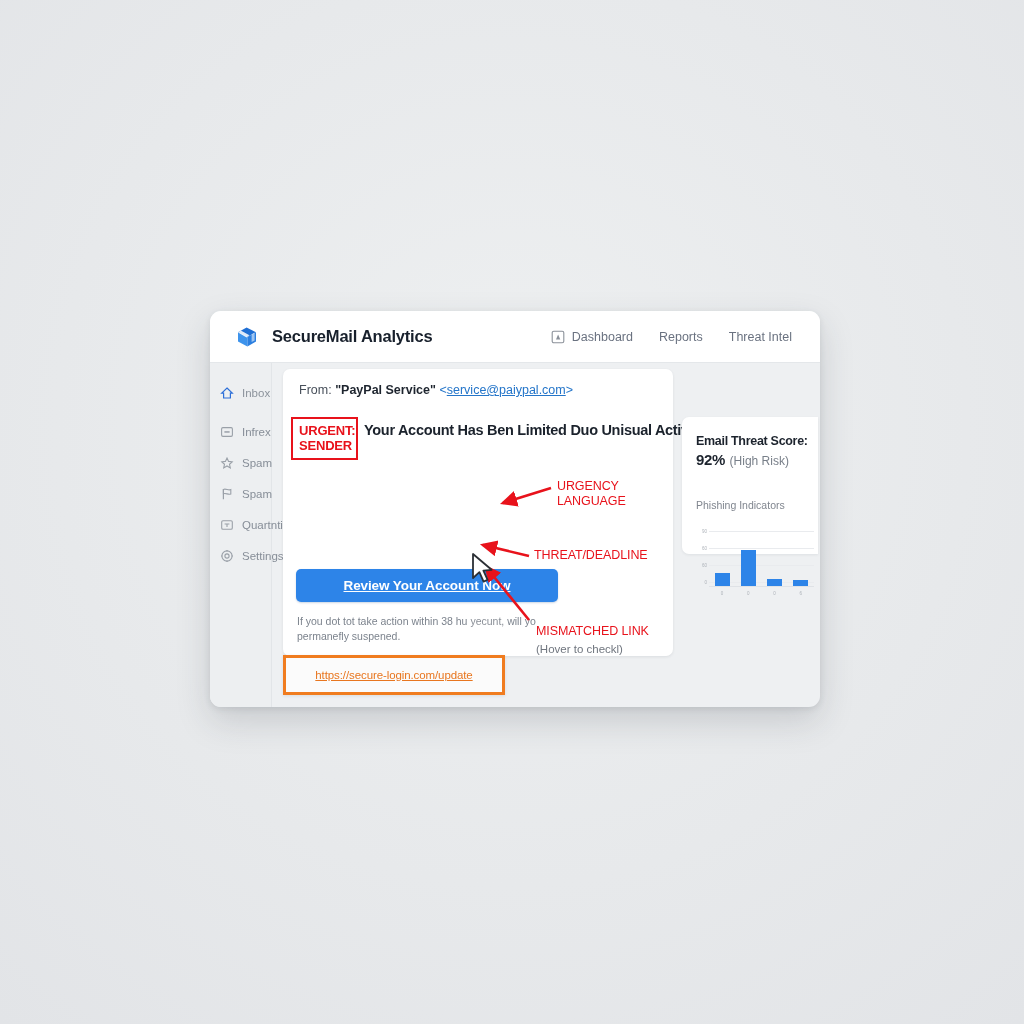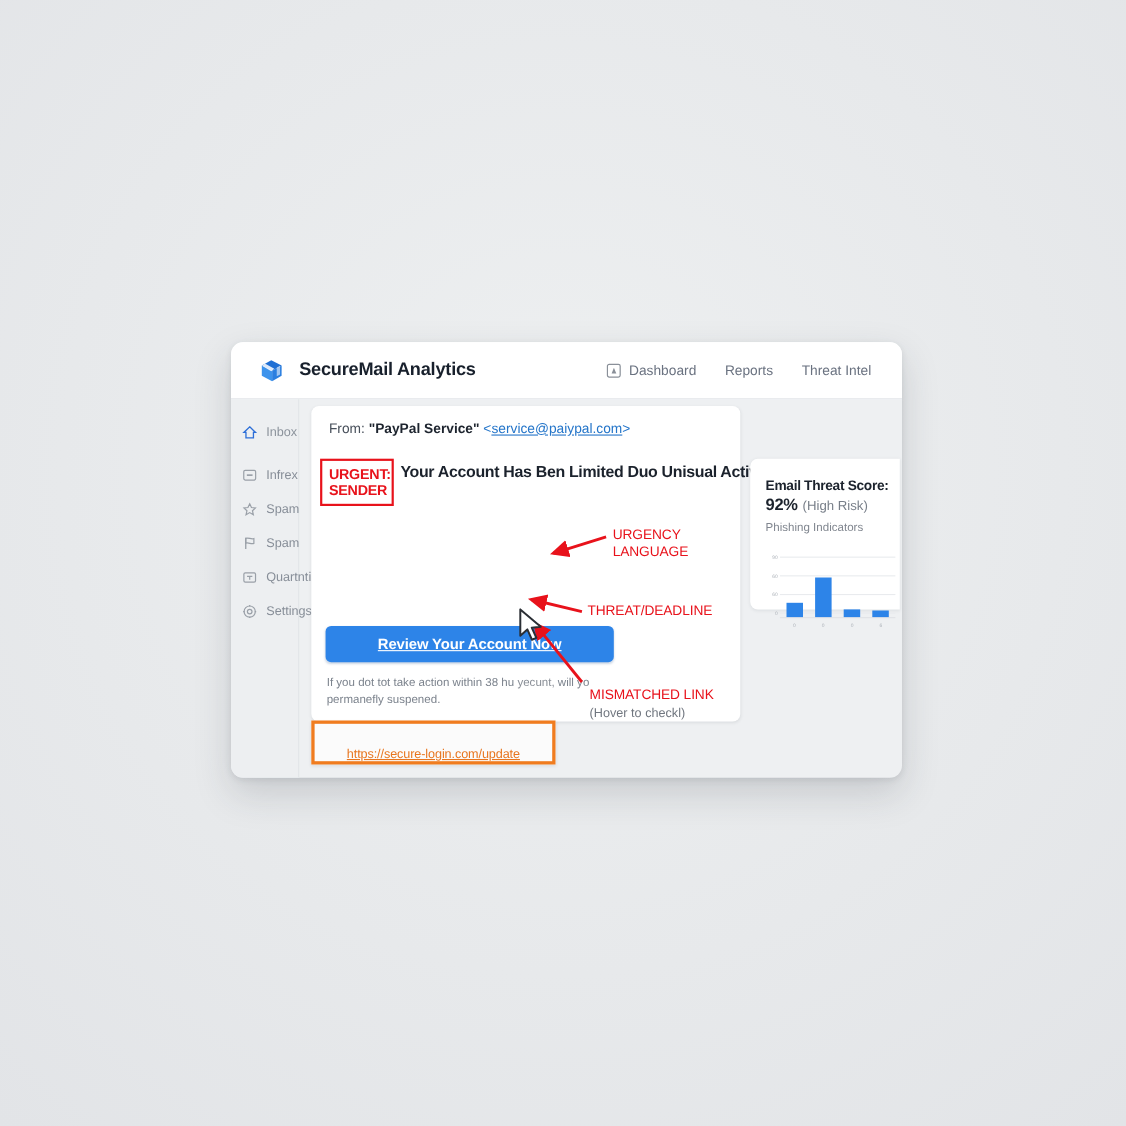--- a/index.html
+++ b/index.html
@@ -138,21 +138,21 @@
   #threat-title {
     font-size: 12.5px; font-weight: bold; color: #1c232d;
     line-height: 16px; letter-spacing: -.3px;
   }
   #threat-line2 { margin-top: 2px; white-space: nowrap; }
   #threat-score {
     font-size: 15px; font-weight: bold; color: #1c232d; letter-spacing: -.3px;
   }
   #threat-risk { font-size: 12px; color: #787f89; font-weight: normal; }
   #indicators-label {
-    margin-top: 5px;
+    margin-top: 30px;
     font-size: 10.5px; color: #80868f;
   }
 
   
   #chart { position: relative; margin-top: 10px; width: 118px; height: 78px; }
   .grid-line {
     position: absolute; left: 13px; right: 0; height: 1px;
     background: #e9ebee;
   }
   .y-tick {
@@ -174,21 +174,21 @@
     width: 15px; text-align: center;
     font-size: 4.5px; color: #aeb3ba;
   }
 
   
   #link-box {
     position: absolute; left: 283px; top: 655px;
     width: 222px; height: 40px;
     border: 3px solid #f07c1f;
     background: #fbfbfb;
-    display: flex; align-items: flex-end; justify-content: center;
+    display: flex; align-items: center; justify-content: center;
     z-index: 8;
     box-shadow: 0 1px 3px rgba(40,48,60,.10);
   }
   #link-url {
     font-size: 11.5px; color: #e8761f; text-decoration: underline;
     letter-spacing: -.1px;
   }
 
   
   #annotations {

